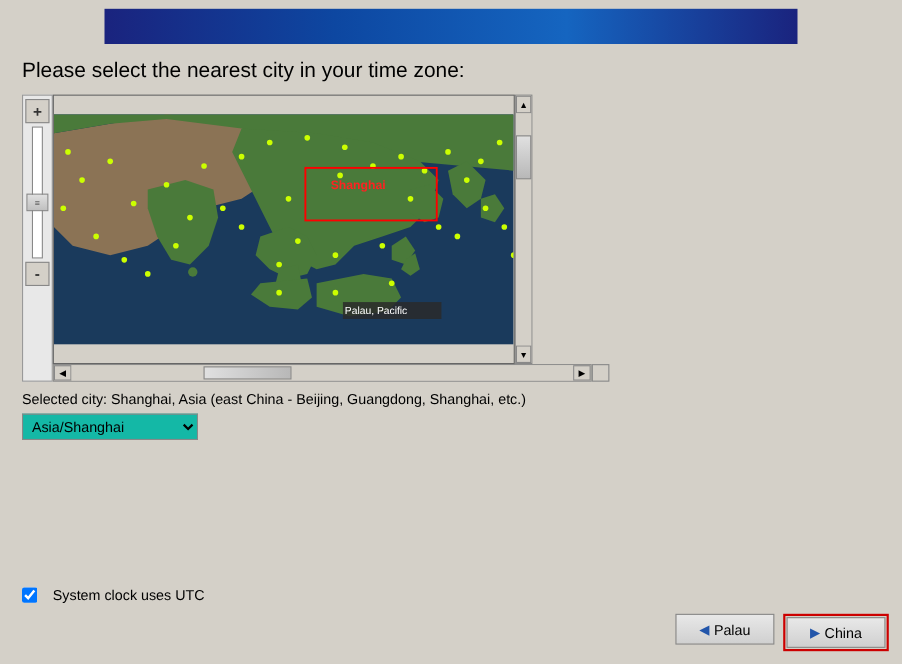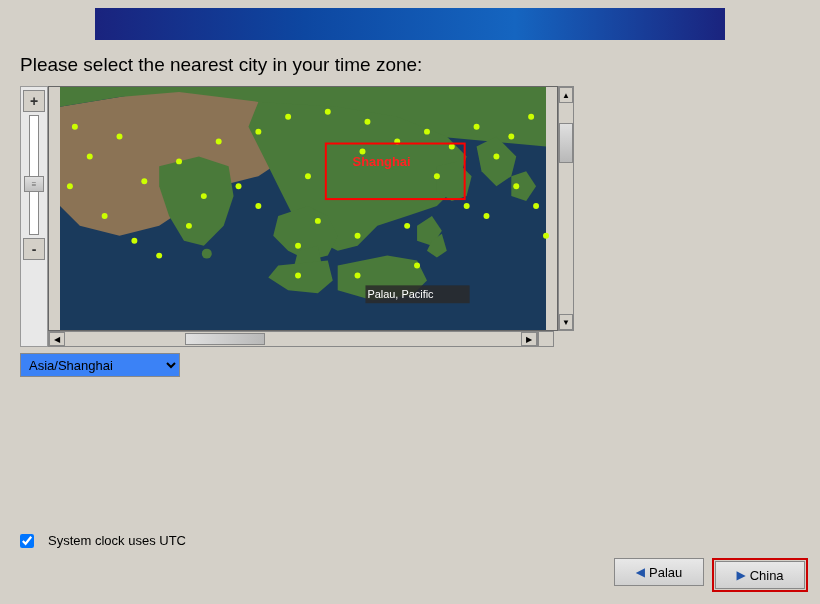--- a/index.html
+++ b/index.html
@@ -82,21 +82,21 @@
     }
 
     .zoom-slider-thumb::before {
       content: '≡';
       font-size: 8px;
       color: #666;
     }
 
     .map-wrapper {
       position: relative;
-      width: 510px;
+      width: 420px;
       height: 245px;
       overflow: hidden;
       border: 1px solid #666;
     }
 
     .map-svg {
       width: 100%;
       height: 100%;
     }
 
@@ -210,21 +210,21 @@
 
     .timezone-select-wrapper {
       margin-top: 6px;
     }
 
     .timezone-select {
       width: 160px;
       height: 24px;
       font-size: 13px;
       border: 1px solid #888;
-      background: #3b82f6;
+      background: #14b8a6;
       padding: 1px 4px;
       cursor: pointer;
     }
 
     .checkbox-row {
       position: absolute;
       bottom: 56px;
       left: 20px;
       display: flex;
       align-items: center;
@@ -410,20 +410,21 @@
             <div class="scrollbar-thumb-h"></div>
           </div>
           <div class="scrollbar-btn-h">▶</div>
         </div>
         <div style="width:16px; height:16px; background:#d4d0c8; border:1px solid #888;"></div>
       </div>
 
     </div>
   </div>
 
+  <div class="selected-city-text">Selected city: Shanghai, Asia (east China - Beijing, Guangdong, Shanghai, etc.)</div>
 
   <div class="timezone-select-wrapper">
     <select class="timezone-select">
       <option>Asia/Shanghai</option>
       <option>Asia/Tokyo</option>
       <option>Asia/Seoul</option>
       <option>Asia/Beijing</option>
       <option>Asia/Hong_Kong</option>
     </select>
   </div>

